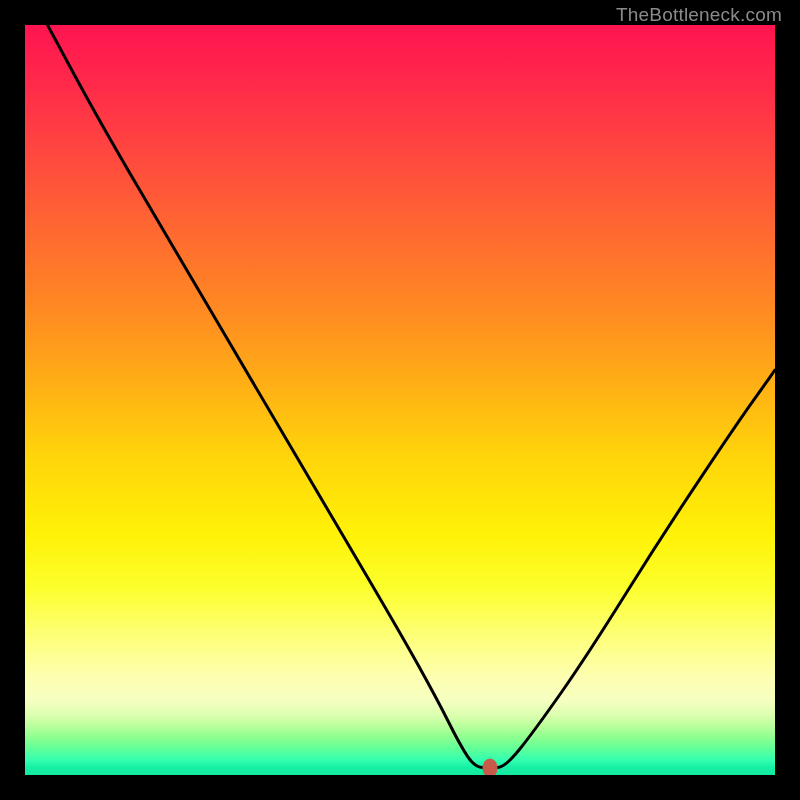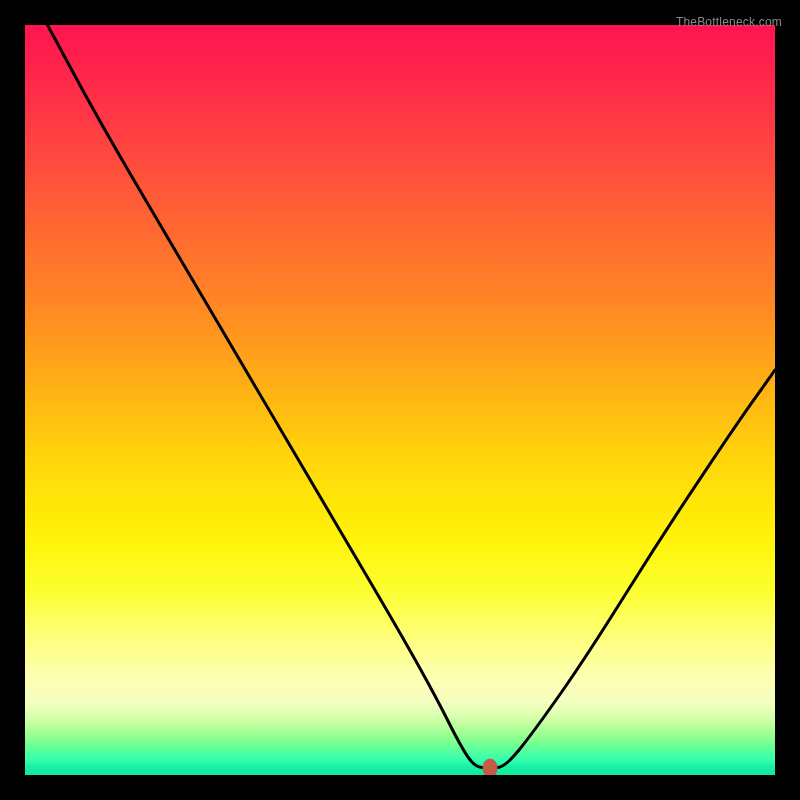--- a/index.html
+++ b/index.html
@@ -12,24 +12,24 @@
     font-family: Arial, Helvetica, sans-serif;
   }
   .frame {
     position: relative;
     width: 800px;
     height: 800px;
     background: #000;
   }
   .watermark {
     position: absolute;
-    top: 15px;
+    top: 4px;
     right: 18px;
     color: #8a8a8a;
-    font-size: 12px;
+    font-size: 19px;
     font-weight: 500;
     letter-spacing: 0.2px;
     z-index: 10;
     user-select: none;
   }
   .plot-area {
     position: absolute;
     left: 25px;
     top: 25px;
     width: 750px;

